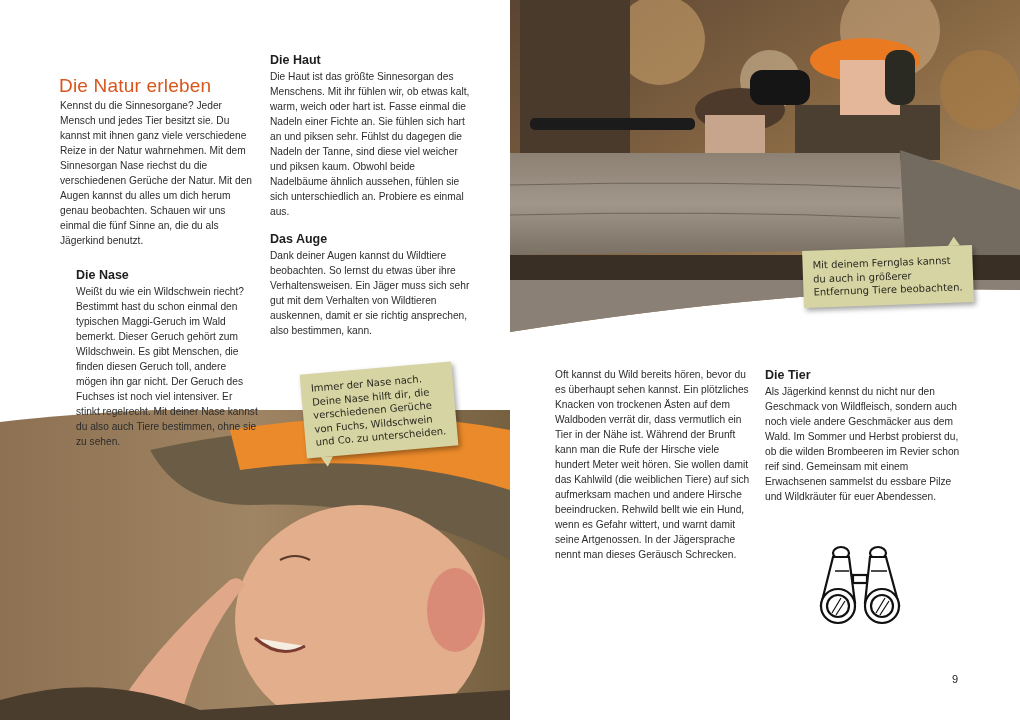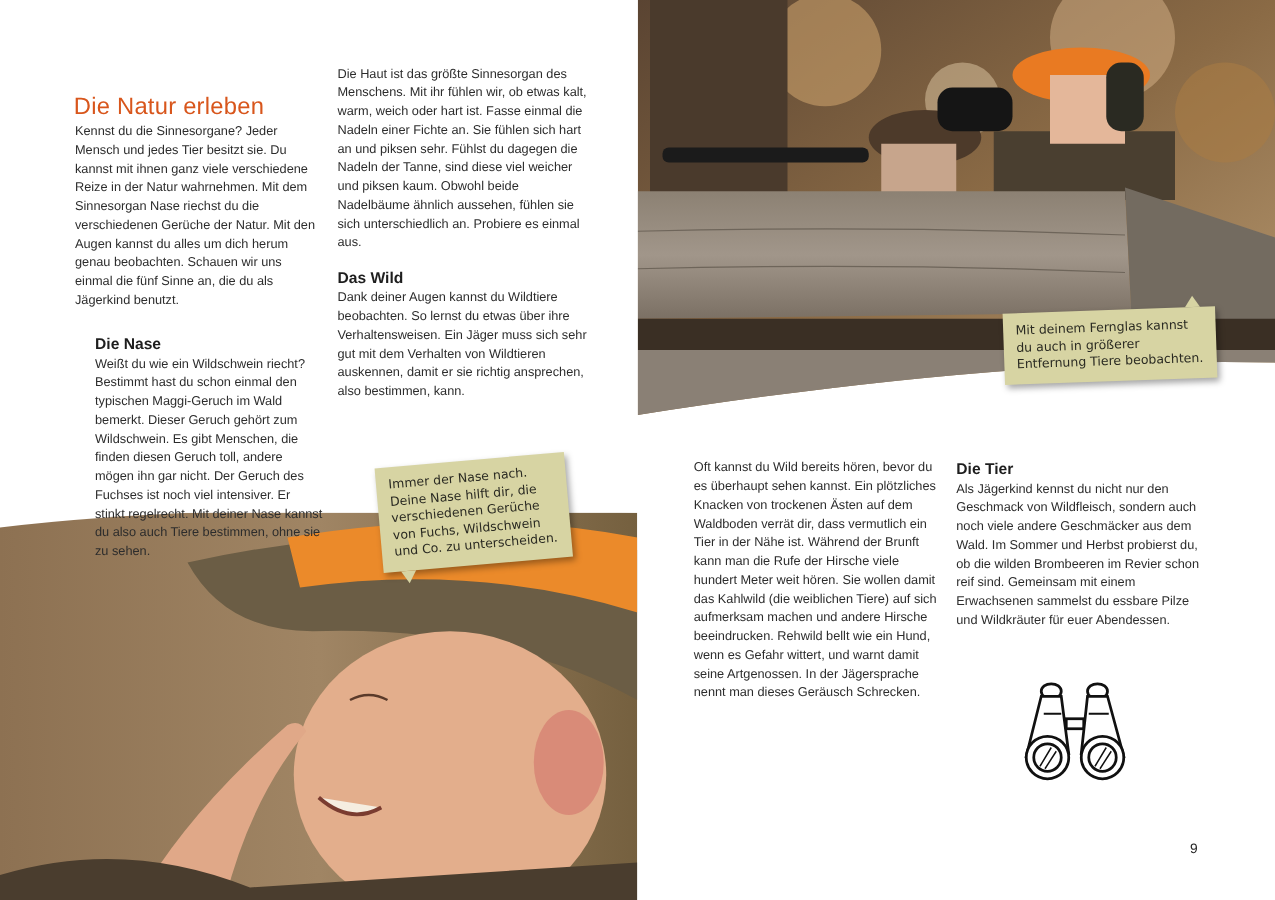--- a/index.html
+++ b/index.html
@@ -131,24 +131,25 @@
   <div class="col" id="col1">
     <p>Kennst du die Sinnesorgane? Jeder Mensch und jedes Tier besitzt sie. Du kannst mit ihnen ganz viele verschiedene Reize in der Natur wahrnehmen. Mit dem Sinnesorgan Nase riechst du die verschiedenen Gerüche der Natur. Mit den Augen kannst du alles um dich herum genau beobachten. Schauen wir uns einmal die fünf Sinne an, die du als Jägerkind benutzt.</p>
     <div class="section nase">
       <h2>Die Nase</h2>
       <p>Weißt du wie ein Wildschwein riecht? Bestimmt hast du schon einmal den typischen Maggi-Geruch im Wald bemerkt. Dieser Geruch gehört zum Wildschwein. Es gibt Menschen, die finden diesen Geruch toll, andere mögen ihn gar nicht. Der Geruch des Fuchses ist noch viel intensiver. Er stinkt regelrecht. Mit deiner Nase kannst du also auch Tiere bestimmen, ohne sie zu sehen.</p>
     </div>
   </div>
 
   <div class="col" id="col2">
     <div class="section">
+      <h2>Die Haut</h2>
       <p>Die Haut ist das größte Sinnesorgan des Menschens. Mit ihr fühlen wir, ob etwas kalt, warm, weich oder hart ist. Fasse einmal die Nadeln einer Fichte an. Sie fühlen sich hart an und piksen sehr. Fühlst du dagegen die Nadeln der Tanne, sind diese viel weicher und piksen kaum. Obwohl beide Nadelbäume ähnlich aussehen, fühlen sie sich unterschiedlich an. Probiere es einmal aus.</p>
     </div>
     <div class="section">
-      <h2>Das Wild</h2>
+      <h2>Das Auge</h2>
       <p>Dank deiner Augen kannst du Wildtiere beobachten. So lernst du etwas über ihre Verhaltensweisen. Ein Jäger muss sich sehr gut mit dem Verhalten von Wildtieren auskennen, damit er sie richtig ansprechen, also bestimmen, kann.</p>
     </div>
   </div>
 
   <div class="col" id="col3">
     <div class="section">
       <p>Oft kannst du Wild bereits hören, bevor du es überhaupt sehen kannst. Ein plötzliches Knacken von trockenen Ästen auf dem Waldboden verrät dir, dass vermutlich ein Tier in der Nähe ist. Während der Brunft kann man die Rufe der Hirsche viele hundert Meter weit hören. Sie wollen damit das Kahlwild (die weiblichen Tiere) auf sich aufmerksam machen und andere Hirsche beeindrucken. Rehwild bellt wie ein Hund, wenn es Gefahr wittert, und warnt damit seine Artgenossen. In der Jägersprache nennt man dieses Geräusch Schrecken.</p>
     </div>
   </div>
 

